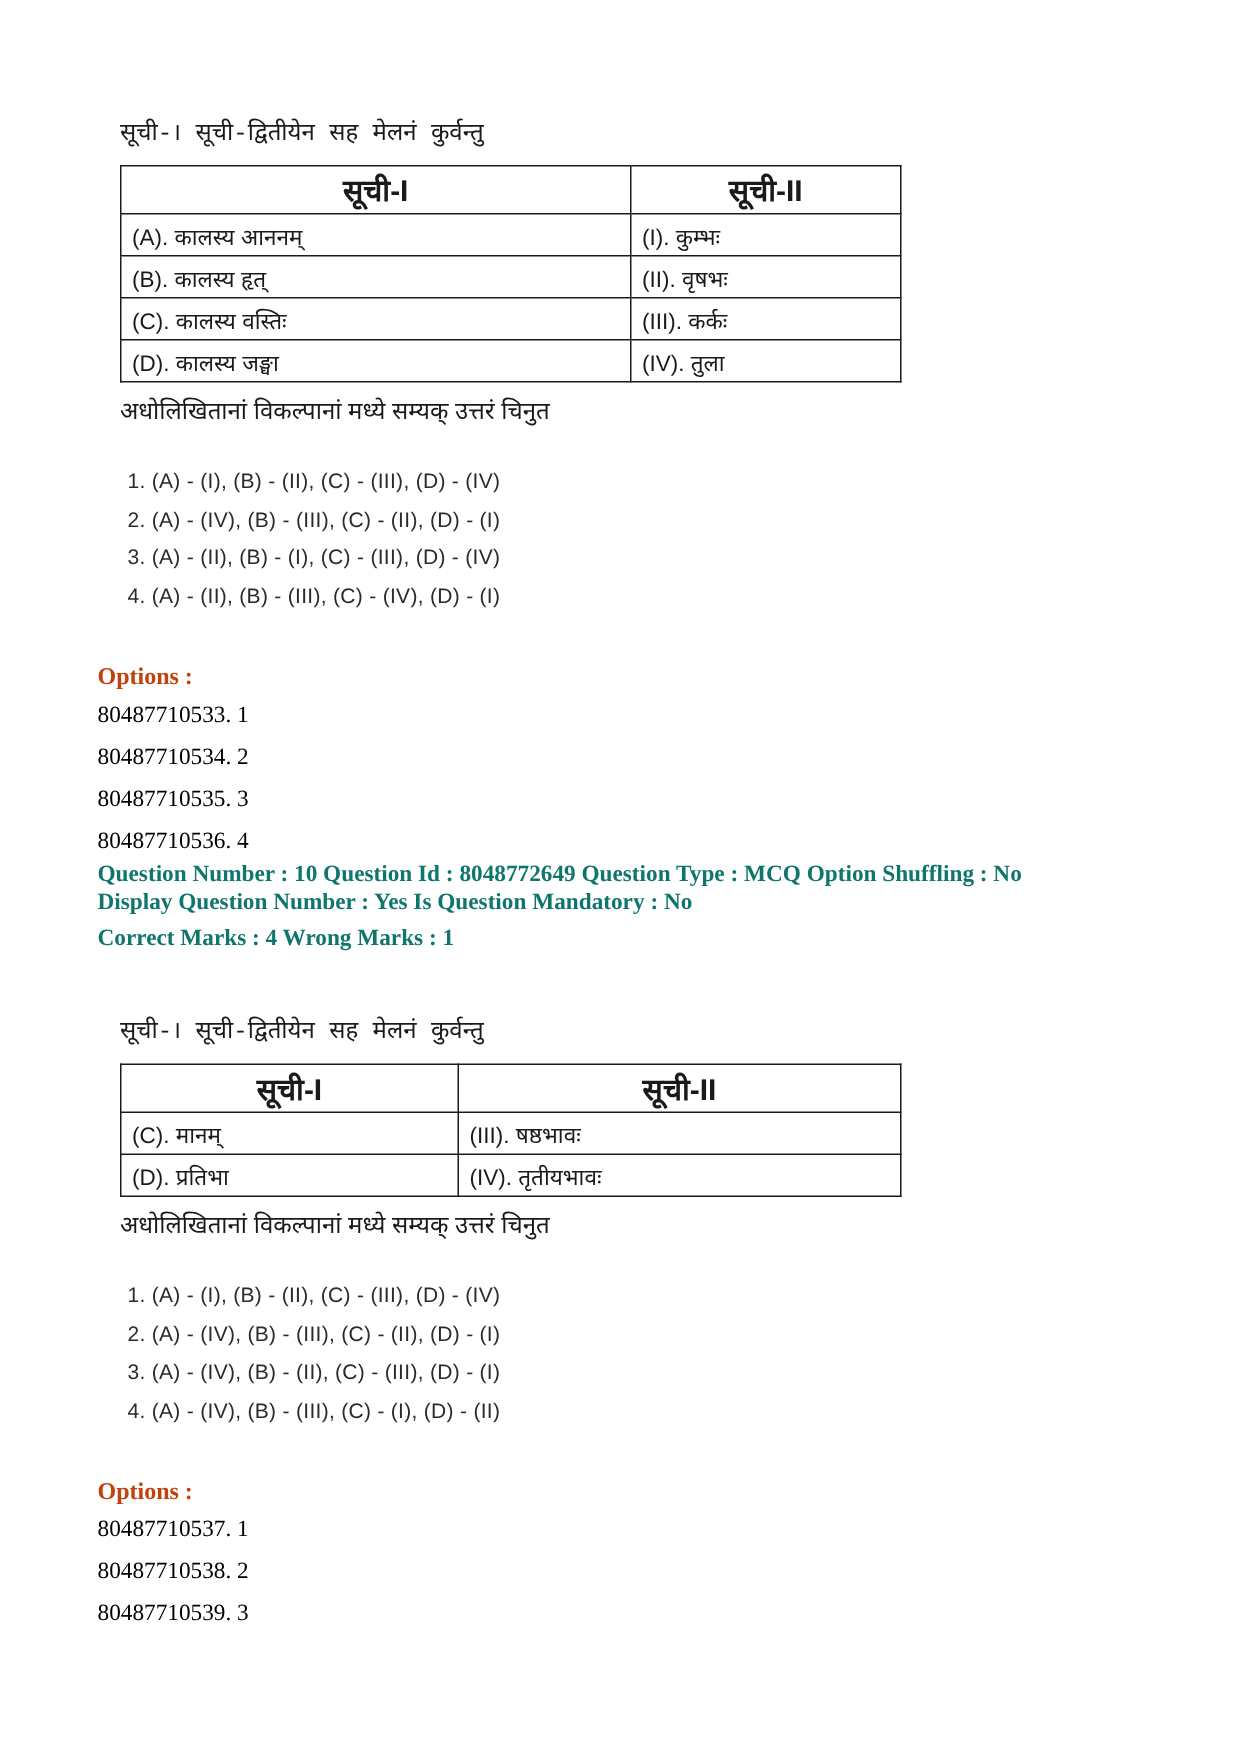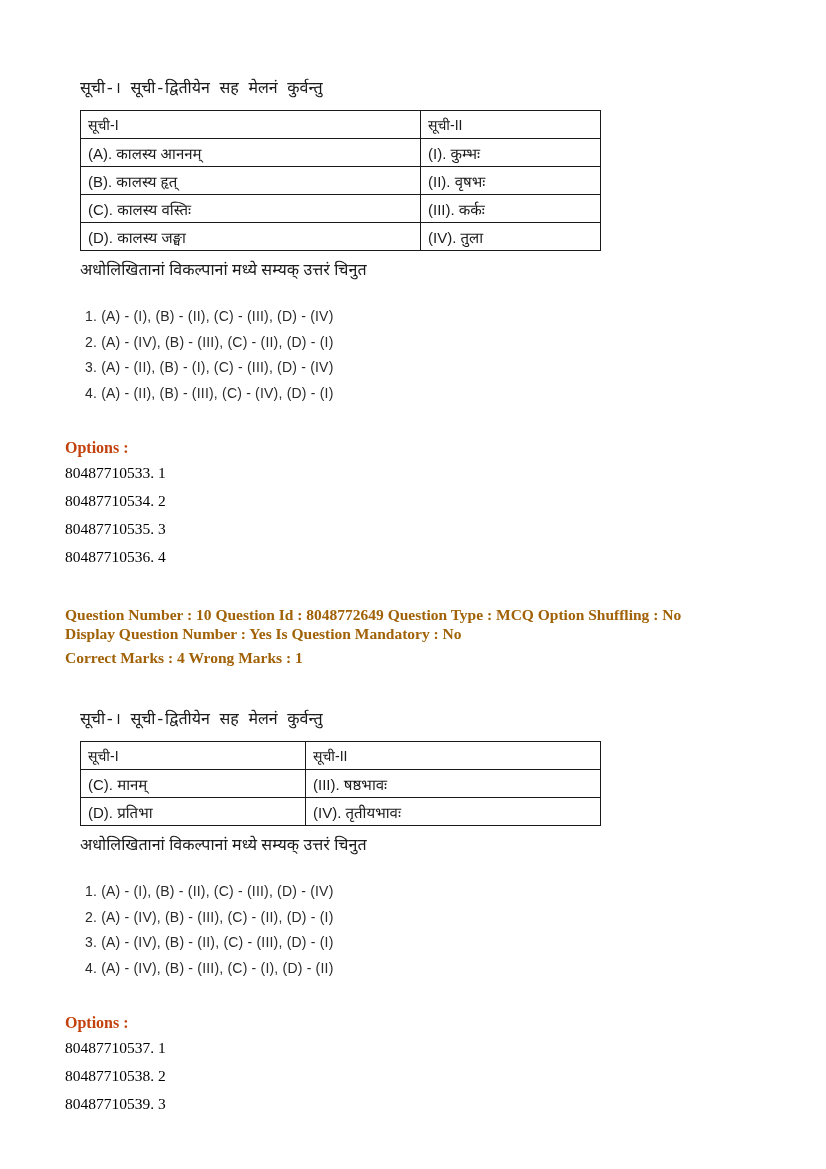--- a/index.html
+++ b/index.html
@@ -29,21 +29,21 @@
     padding: 2px 7px;
     height: 28px;
     text-align: left;
     vertical-align: middle;
     font-size: 15px;
     font-weight: normal;
     color: #1a1a1a;
     overflow: hidden;
     white-space: nowrap;
   }
-  .match-table th { font-weight: normal; font-size: 14px; }
+  .match-table th { font-weight: bold; font-size: 20px; text-align: center; }
   .t1 col.c1 { width: 340px; } .t1 col.c2 { width: 180px; }
   .t2 col.c1 { width: 225px; } .t2 col.c2 { width: 295px; }
 
   .instruction { margin: 7px 0 0 15px; }
 
   .choices { margin: 24px 0 0 20px; }
   .choice {
     font-size: 14px;
     line-height: 25.5px;
     color: #2b2b2b;
@@ -59,25 +59,24 @@
   }
   .option-id {
     font-family: "Liberation Serif", serif;
     font-size: 15.5px;
     line-height: 25px;
     margin-top: 3px;
     color: #000;
   }
 
   .metadata {
-    margin-top: 36px;
     font-family: "Liberation Serif", serif;
     font-weight: bold;
     font-size: 15.5px;
-    color: #a16207;
+    color: #0f766e;
     max-width: 700px;
   }
   .metadata .meta-par { line-height: 19px; }
   .metadata .meta-marks { margin-top: 5px; line-height: 19px; }
 
   .q2-block { margin-top: 40px; }
 </style>
 </head>
 <body>
 

